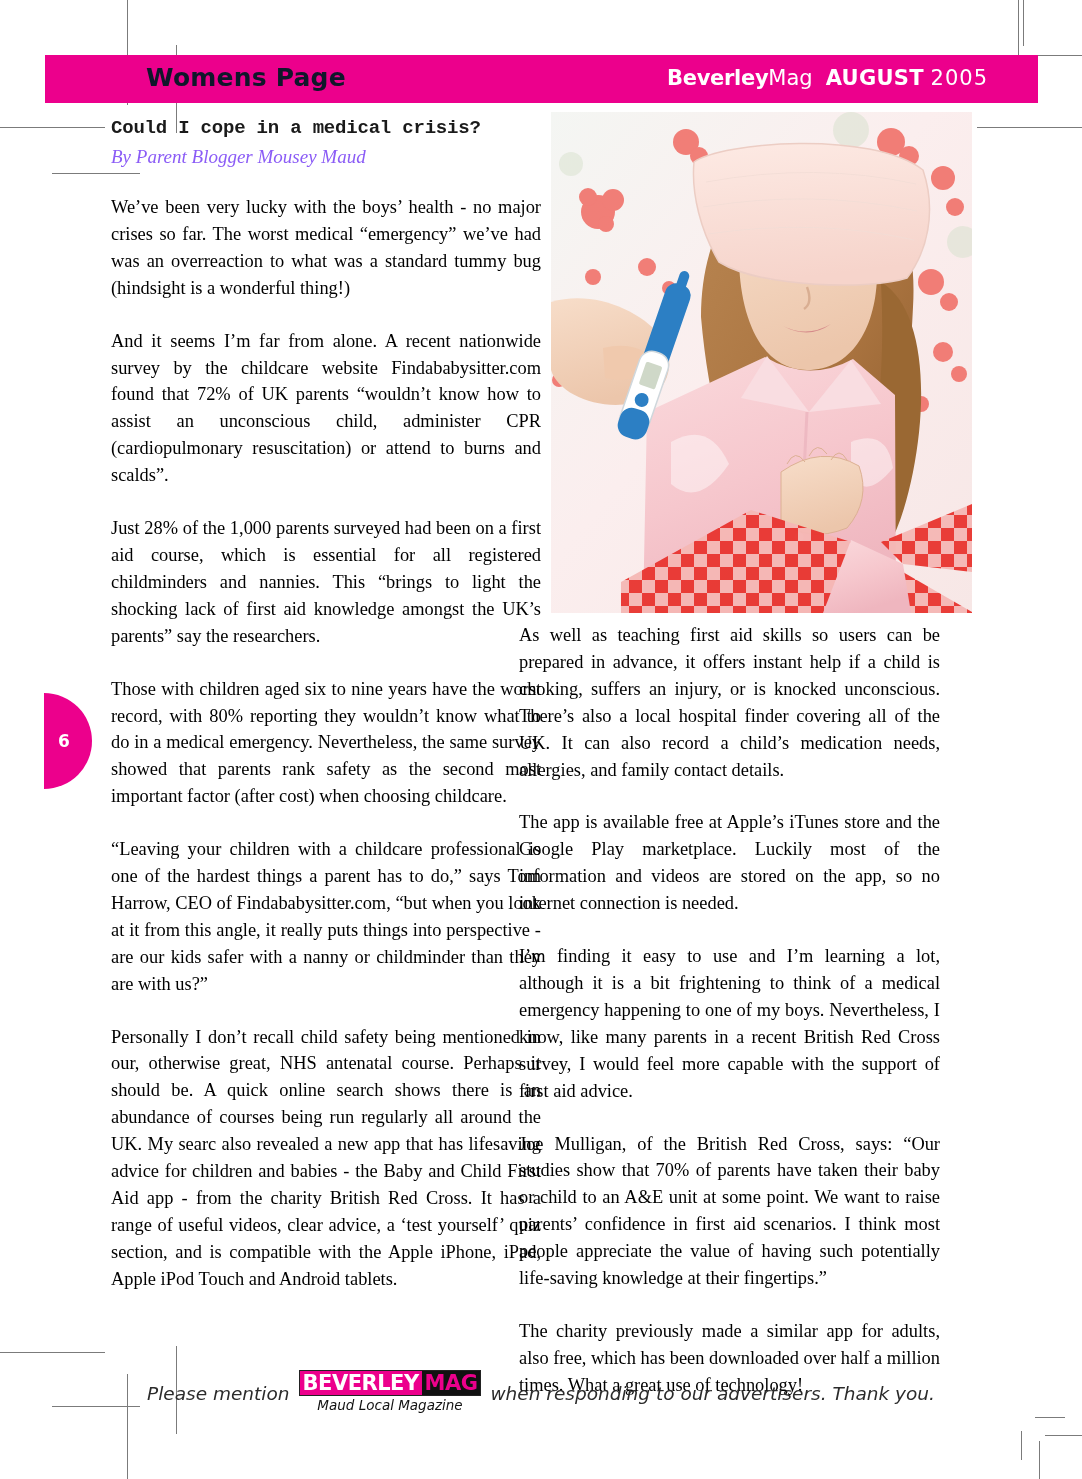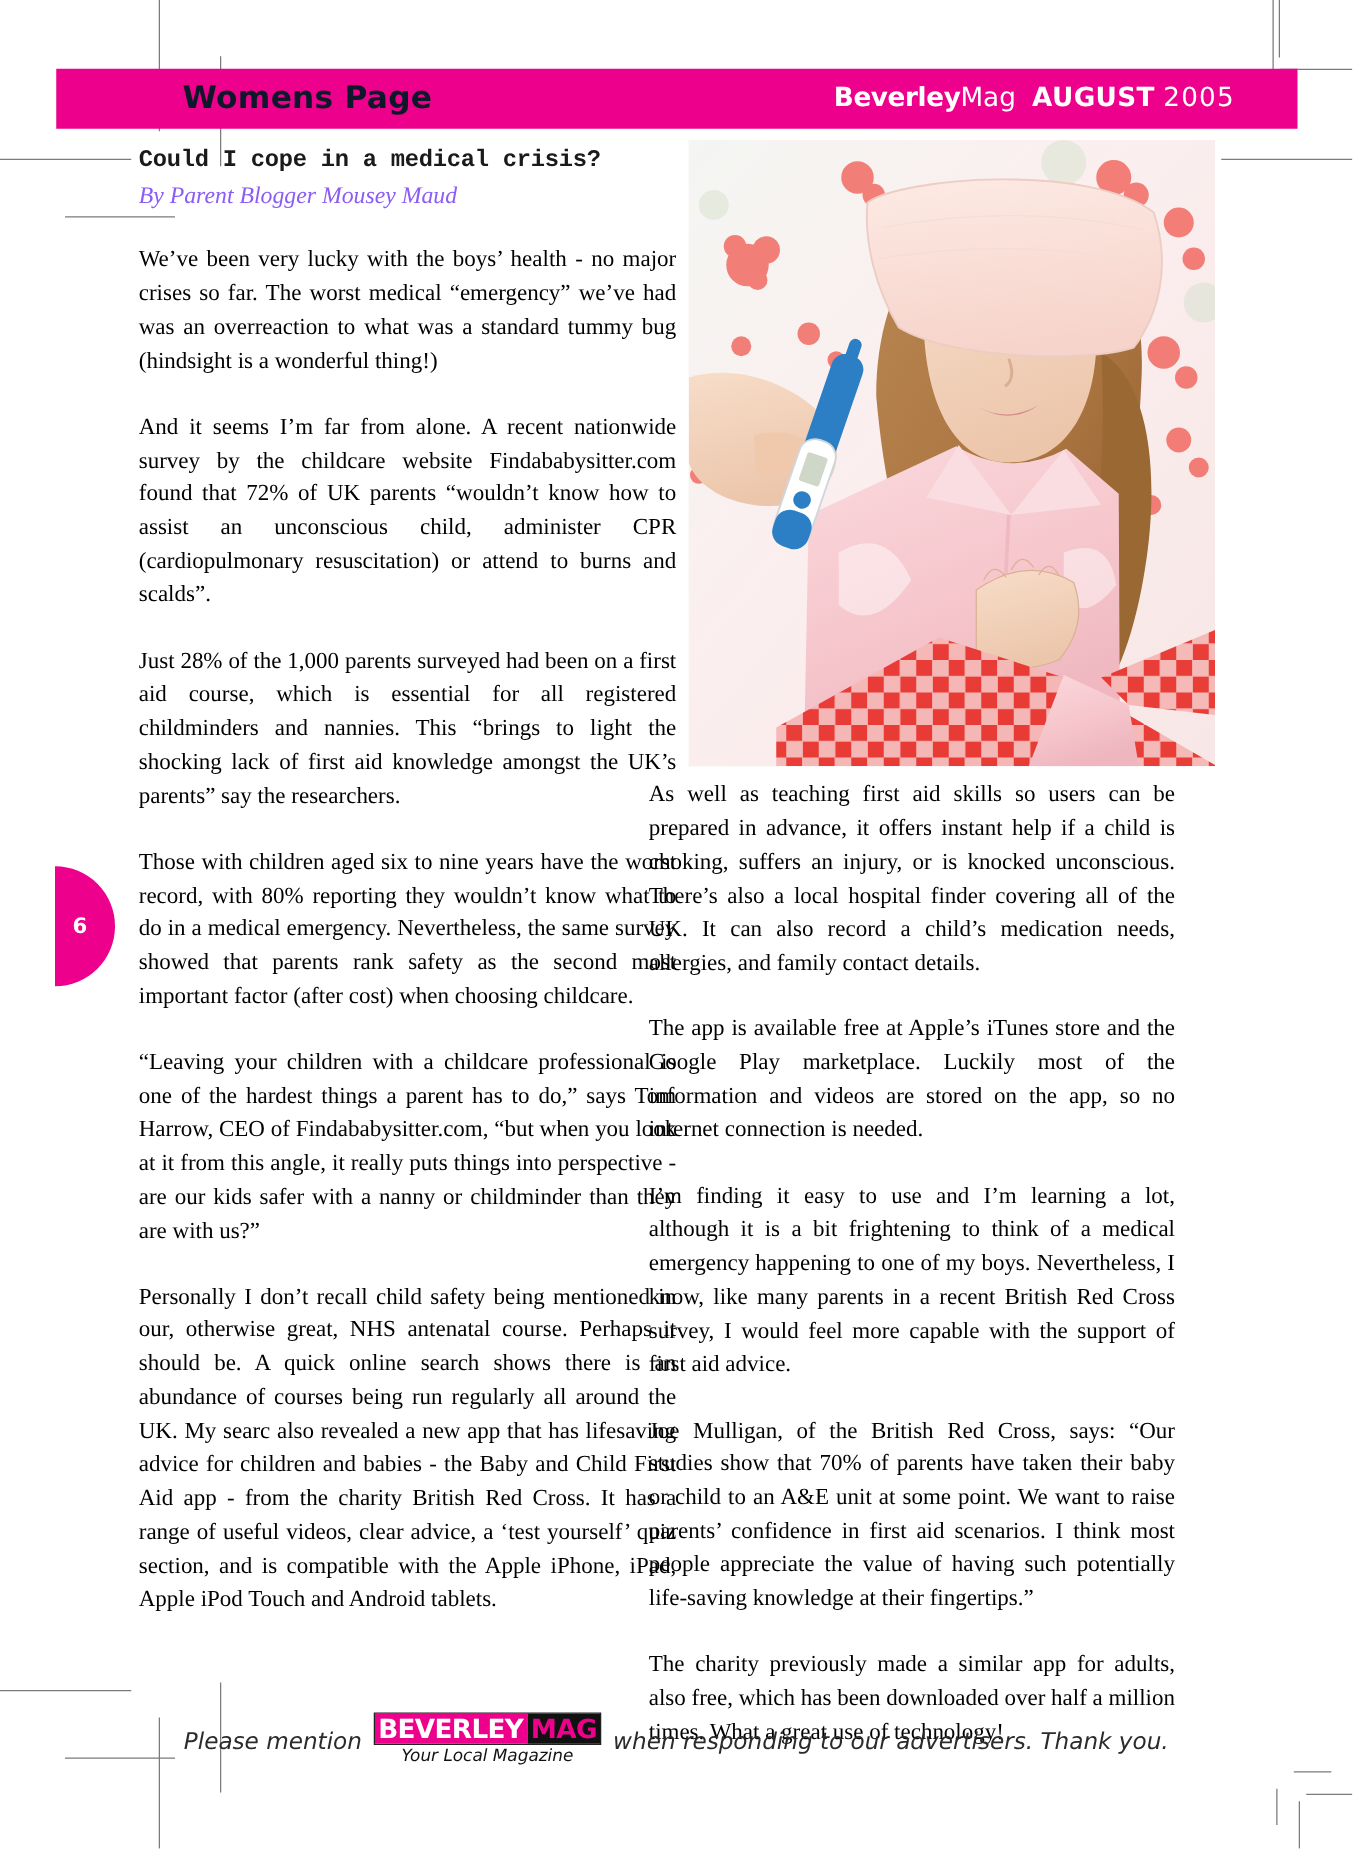--- a/index.html
+++ b/index.html
@@ -378,18 +378,18 @@
     <p class="body">The charity previously made a similar app for adults, also free, which has been downloaded over half a million times. What a great use of technology!</p>
   </div>
 
   <div class="footer">
     <div class="footer-text">Please mention</div>
     <div class="footer-logo">
       <div class="logo-row">
         <div class="logo-bev">BEVERLEY</div>
         <div class="logo-mag">MAG</div>
       </div>
-      <div class="logo-tag">Your Local Magazine</div>
+      <div class="logo-tag">Maud Local Magazine</div>
     </div>
     <div class="footer-text">when responding to our advertisers. Thank you.</div>
   </div>
 
 </div>
 
 </body></html>

